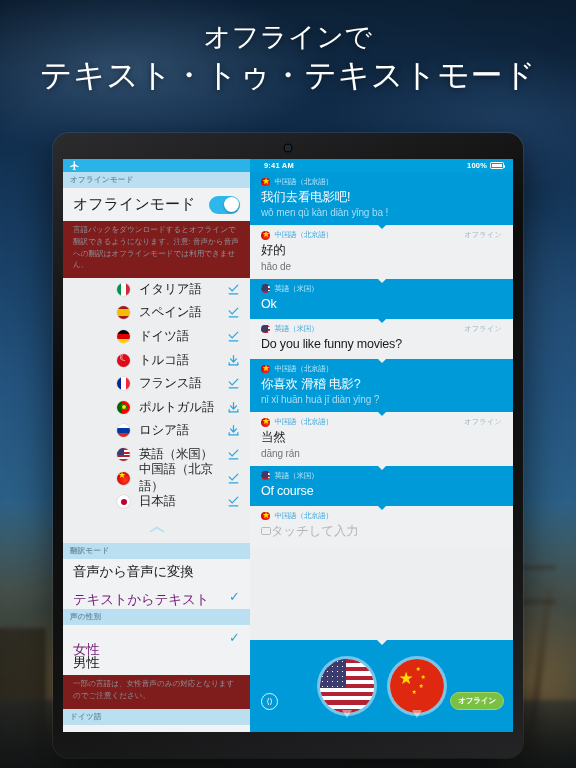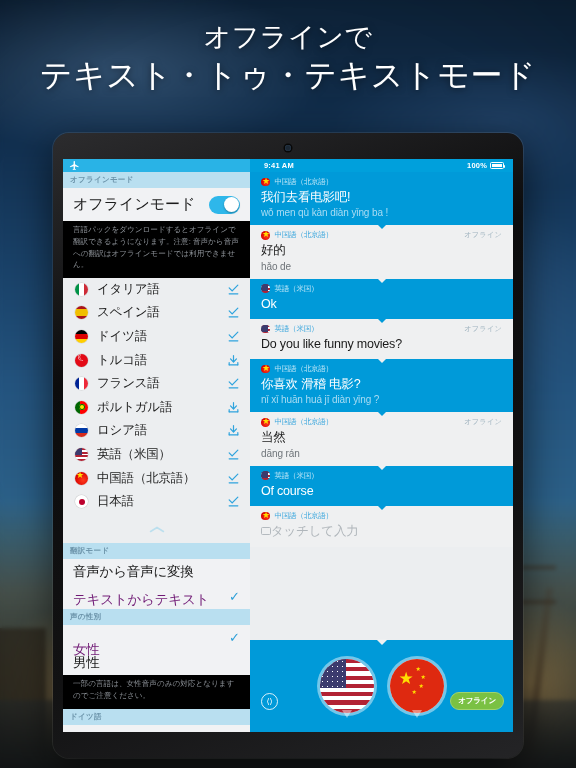--- a/index.html
+++ b/index.html
@@ -103,24 +103,24 @@
   .ios-switch {
     width:31px; height:18px; border-radius:9px; background:#2eb7ea;
     position:relative; flex:none;
   }
   .ios-switch span {
     position:absolute; right:1.5px; top:1.5px; width:15px; height:15px;
     border-radius:50%; background:#fff; box-shadow:0 1px 2px rgba(0,0,0,.32);
   }
   .desc {
     font-size:7.6px; color:#8d9298; line-height:1.55; padding:3px 10px 7px 10px;
-    background:#000000; flex:none;
-  }
-
-  .lang-list { background:#eceef0; flex:none; }
+    background:#7f1d1d; flex:none;
+  }
+
+  .lang-list { background:#eceef0; flex:none;padding-left:42px; }
   .lang-row {
     display:flex; align-items:center; height:23.6px; padding:0 10px 0 12px;
     border-bottom:1px solid rgba(0,0,0,0);
   }
   .flag { width:13px; height:13px; border-radius:50%; flex:none; margin-right:9px;
           overflow:hidden; position:relative; box-shadow:0 0 0 .5px rgba(0,0,0,.13); }
   .lang-name { font-size:12.5px; color:#1d1d1d; flex:1; letter-spacing:-.2px; }
   .dl-ic { width:13px; height:13px; flex:none; }
 
   

